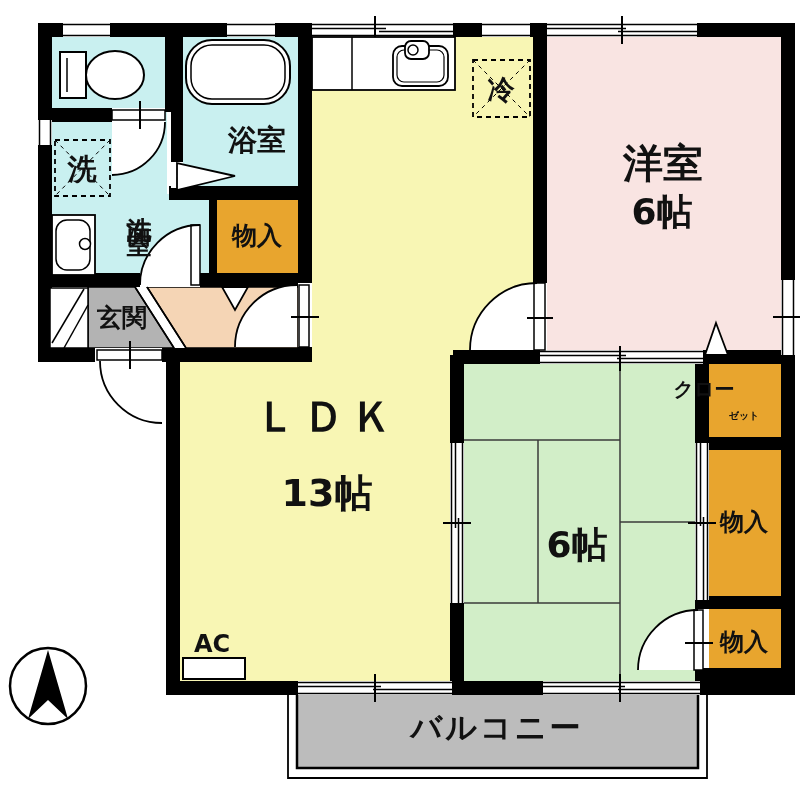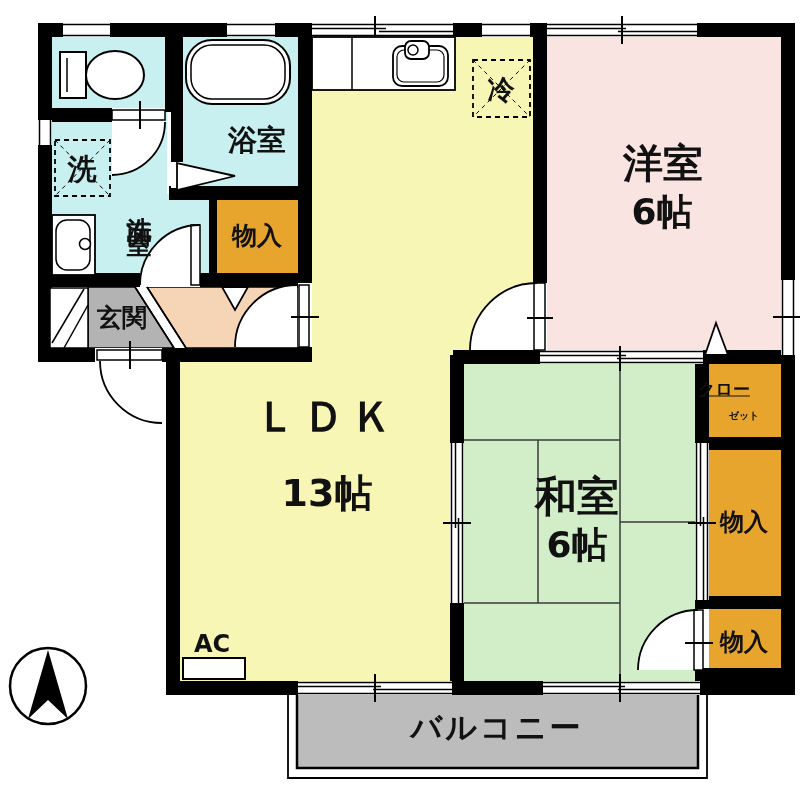--- a/index.html
+++ b/index.html
@@ -265,30 +265,29 @@
     <path d="M 48 650 L 68 719 L 48 700 L 28 719 Z" fill="#000"></path>
   </g>
 </svg>
 
   <div class="lbl" style="left:327px;top:417px;font-size:42px;letter-spacing:6px;">ＬＤＫ</div>
   <div class="lbl" style="left:327px;top:461px;font-size:38px;margin-top:32px;">13帖</div>
 
   <div class="lbl" style="left:663px;top:163px;font-size:40px;">洋室</div>
   <div class="lbl" style="left:662px;top:212px;font-size:36px;">6帖</div>
 
-  <div class="lbl" style="left:577px;top:497px;font-size:42px;">和室</div>
   <div class="lbl" style="left:577px;top:545px;font-size:36px;">6帖</div>
 
   <div class="lbl" style="left:233px;top:140px;font-size:29px;margin-left:24px;">浴室</div>
   <div class="lbl vert" style="left:139px;top:207px;font-size:25px;">洗面室</div>
   <div class="lbl" style="left:82px;top:169px;font-size:29px;">洗</div>
   <div class="lbl" style="left:122px;top:317px;font-size:25px;">玄関</div>
   <div class="lbl" style="left:257px;top:235px;font-size:25px;">物入</div>
 
-  <div class="lbl" style="left:724px;top:389px;font-size:17px;text-decoration:underline;">クロー</div>
+  <div class="lbl" style="left:704px;top:389px;font-size:20px;">クロー</div>
   <div class="lbl" style="left:744px;top:416px;font-size:10px;">ゼット</div>
 
   <div class="lbl" style="left:744px;top:522px;font-size:24px;">物入</div>
   <div class="lbl" style="left:744px;top:642px;font-size:24px;">物入</div>
 
   <div class="lbl" style="left:497px;top:727px;font-size:31px;letter-spacing:3px;font-family:Liberation Serif, serif;">バルコニー</div>
   <div class="lbl" style="left:501px;top:89px;font-size:27px;">冷</div>
   <div class="lbl" style="left:212px;top:644px;font-size:24px;">AC</div>
 </div>
 

